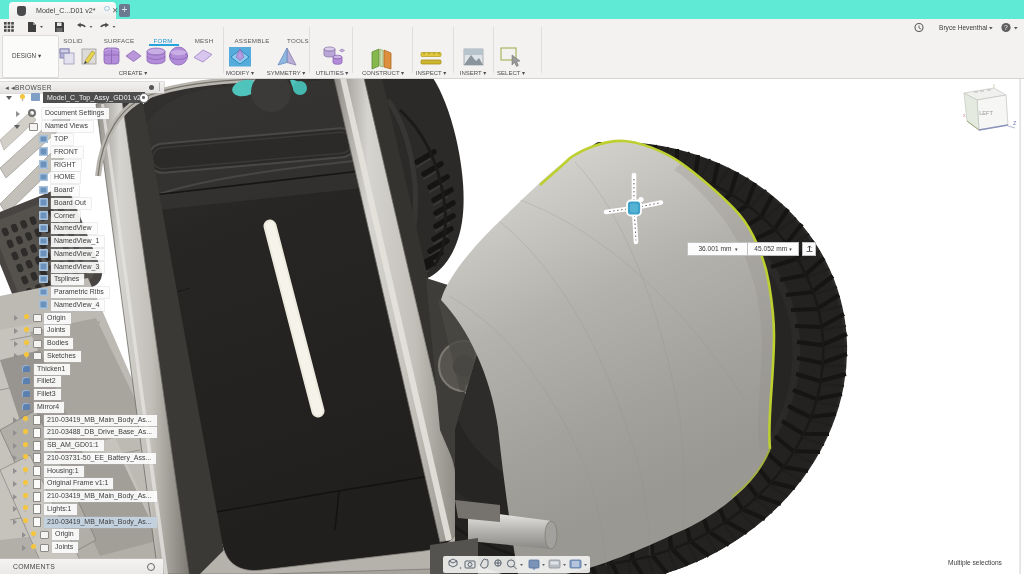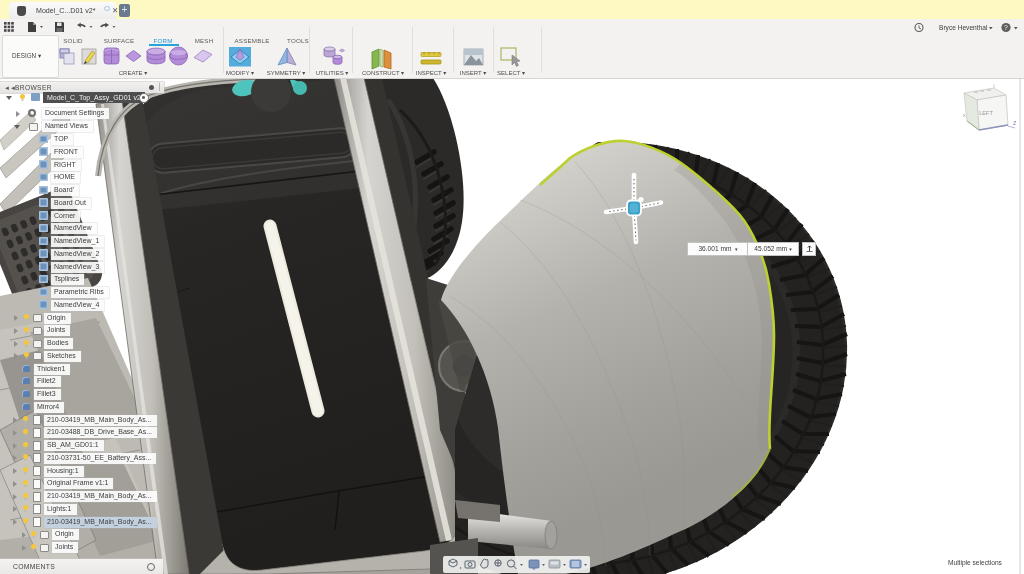--- a/index.html
+++ b/index.html
@@ -1,19 +1,19 @@
 <!DOCTYPE html>
 <html><head>
 <meta charset="utf-8">
 <style>
   html,body{margin:0;padding:0;background:#fff;}
   body{width:1024px;height:574px;overflow:hidden;font-family:"Liberation Sans",sans-serif;}
   #app{position:relative;width:1024px;height:574px;background:#fff;overflow:hidden;}
   .abs{position:absolute;}
-  #topbar{position:absolute;left:0;top:0;width:1024px;height:19px;background:#fef9c3;}
+  #topbar{position:absolute;left:0;top:0;width:1024px;height:19px;background:#5eead4;}
   #tab{position:absolute;left:9px;top:2px;width:107px;height:17px;background:linear-gradient(#fafafa,#ededec);border-radius:4px 4px 0 0;}
   #tab .ticon{position:absolute;left:8px;top:3.5px;width:9px;height:10px;background:#4a4a4c;border-radius:2px 2px 4px 4px;}
   #tab .tname{position:absolute;left:27px;top:5px;font-size:7.1px;color:#3f3f3f;white-space:nowrap;}
   #tab .tdot{position:absolute;left:95px;top:3.5px;width:3.5px;height:3.5px;border:1px solid #9ec7e8;border-radius:50%;}
   #tab .tx{position:absolute;left:103px;top:4px;font-size:7.5px;color:#555;}
   #plus{position:absolute;left:119px;top:4px;width:11px;height:13px;background:#6b7a8f;border-radius:2px;color:#dfe4ea;font-size:10px;line-height:12px;text-align:center;}
   #toolbar{position:absolute;left:0;top:19px;width:1024px;height:59px;background:#f3f2f1;border-bottom:1px solid #d7d5d3;}
   .tabs{position:absolute;top:18px;font-size:6.2px;color:#5c5c5c;letter-spacing:.2px;}
   #designbox{position:absolute;left:2px;top:16px;width:55px;height:41px;background:#fbfbfa;border:1px solid #dddbd9;border-radius:2px;}
   #designbox span{position:absolute;left:9px;top:16px;font-size:6.3px;color:#454545;}

